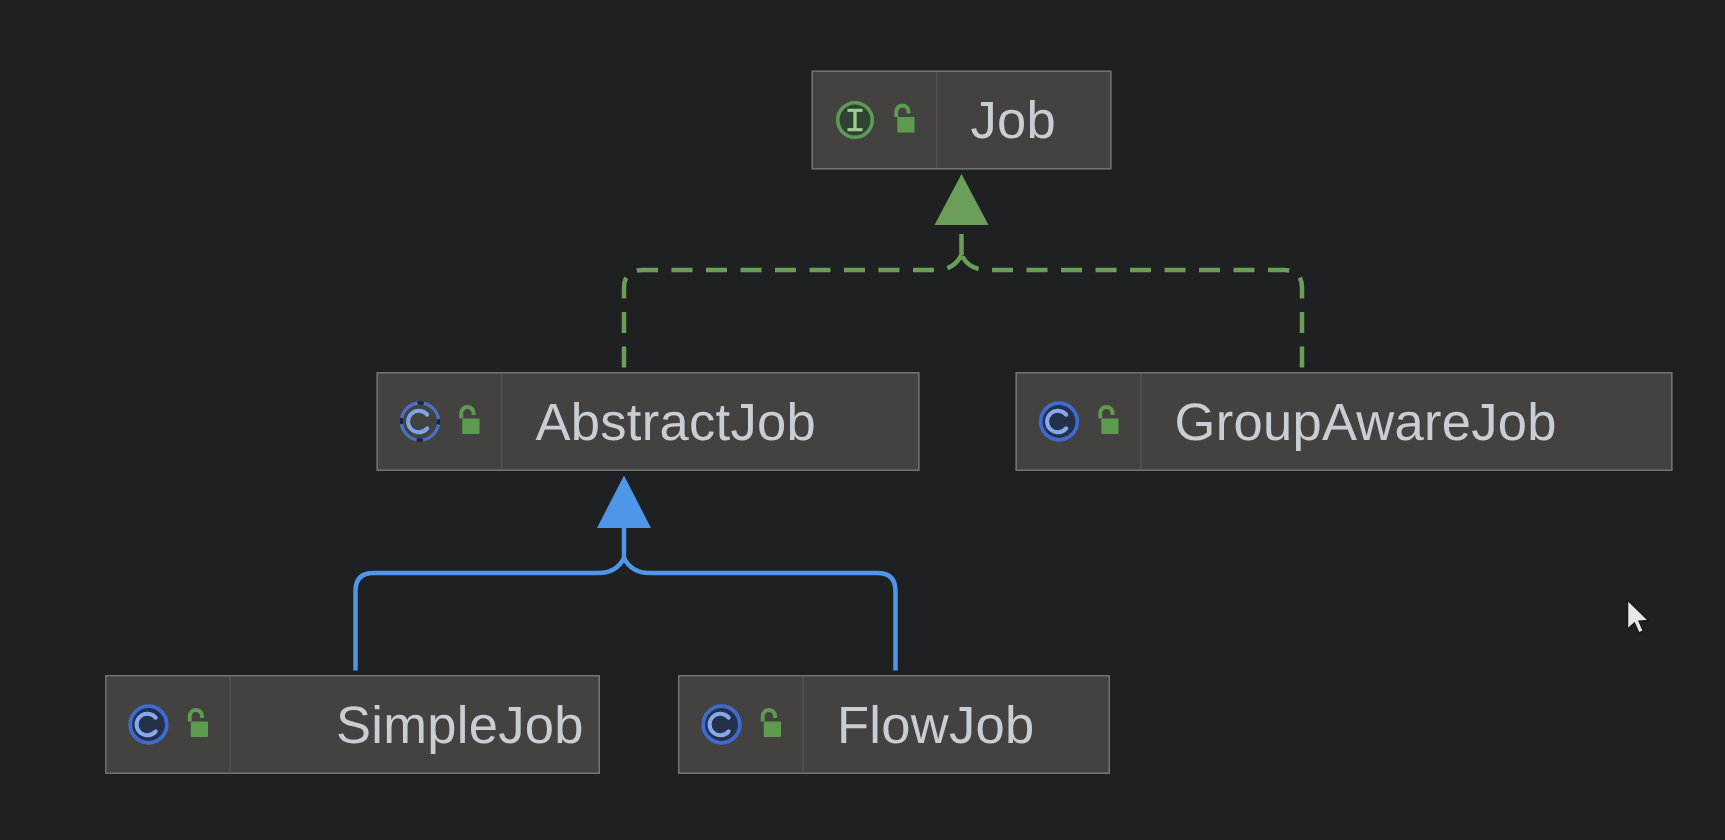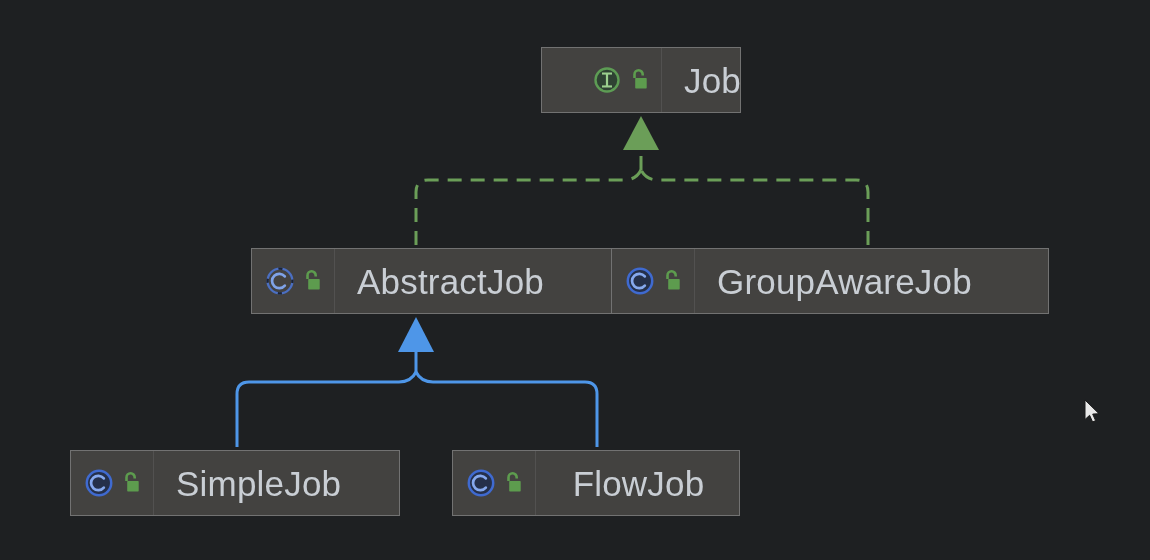--- a/index.html
+++ b/index.html
@@ -75,21 +75,21 @@
       <path d="M 237 447 L 237 394 Q 237 382 249 382 L 399 382 Q 411 382 416 372" fill="none" stroke="#4e96e8" stroke-width="3" stroke-linecap="butt"></path>
 
       <path d="M 597 447 L 597 394 Q 597 382 585 382 L 433 382 Q 421 382 416 372" fill="none" stroke="#4e96e8" stroke-width="3" stroke-linecap="butt"></path>
 
       <path d="M 416 372 L 416 348" fill="none" stroke="#4e96e8" stroke-width="3"></path>
 
       <polygon points="416,317 434,352 398,352" fill="#4e96e8"></polygon>
     </g>
   </svg>
 
-  <div class="node" style="left:541px; top:47px; width:200px;padding-left:37px;">
+  <div class="node" style="left:541px; top:47px; width:200px;">
     <div class="node-icons">
       <svg class="type-icon" width="32" height="32" viewBox="0 0 32 32">
         <circle cx="16" cy="16" r="11.5" fill="#2f4233" stroke="#5d9c54" stroke-width="2.4"></circle>
         <rect x="11" y="8.5" width="10" height="2.1" fill="#9bcf8e"></rect>
         <rect x="14.9" y="9" width="2.2" height="13.5" fill="#9bcf8e"></rect>
         <rect x="11" y="21.4" width="10" height="2.1" fill="#9bcf8e"></rect>
       </svg>
       <svg class="vis-icon" width="22" height="24" viewBox="0 0 22 24">
         <path d="M5.5 10 V6.4 A4.1 4.1 0 0 1 13.7 6.4 V7.6" fill="none" stroke="#5d9c4e" stroke-width="2.6" stroke-linecap="butt"></path>
         <rect x="6.2" y="10" width="11.5" height="10.4" rx="0.7" fill="#5d9c4e"></rect>
@@ -111,49 +111,49 @@
         <path d="M20.8 11.4 A7.2 7.2 0 1 0 20.8 20.6" fill="none" stroke="#7fa3e8" stroke-width="2.7" stroke-linecap="round"></path>
       </svg>
       <svg class="vis-icon" width="22" height="24" viewBox="0 0 22 24">
         <path d="M5.5 10 V6.4 A4.1 4.1 0 0 1 13.7 6.4 V7.6" fill="none" stroke="#5d9c4e" stroke-width="2.6" stroke-linecap="butt"></path>
         <rect x="6.2" y="10" width="11.5" height="10.4" rx="0.7" fill="#5d9c4e"></rect>
       </svg>
     </div>
     <div class="node-label">AbstractJob</div>
   </div>
 
-  <div class="node" style="left:611px; top:248px; width:438px;">
+  <div class="node" style="left:677px; top:248px; width:438px;">
     <div class="node-icons">
       <svg class="type-icon" width="32" height="32" viewBox="0 0 32 32">
         <circle cx="16" cy="16" r="12.2" fill="#25304a" stroke="#3f6ad0" stroke-width="2.5"></circle>
         <path d="M20.8 11.4 A7.2 7.2 0 1 0 20.8 20.6" fill="none" stroke="#86a9ee" stroke-width="2.7" stroke-linecap="round"></path>
       </svg>
       <svg class="vis-icon" width="22" height="24" viewBox="0 0 22 24">
         <path d="M5.5 10 V6.4 A4.1 4.1 0 0 1 13.7 6.4 V7.6" fill="none" stroke="#5d9c4e" stroke-width="2.6" stroke-linecap="butt"></path>
         <rect x="6.2" y="10" width="11.5" height="10.4" rx="0.7" fill="#5d9c4e"></rect>
       </svg>
     </div>
     <div class="node-label">GroupAwareJob</div>
   </div>
 
-  <div class="node" style="left:70px; top:450px; width:330px;">
+  <div class="node" style="left:70px; top:450px; width:330px;gap:48px;">
     <div class="node-icons">
       <svg class="type-icon" width="32" height="32" viewBox="0 0 32 32">
         <circle cx="16" cy="16" r="12.2" fill="#25304a" stroke="#3f6ad0" stroke-width="2.5"></circle>
         <path d="M20.8 11.4 A7.2 7.2 0 1 0 20.8 20.6" fill="none" stroke="#86a9ee" stroke-width="2.7" stroke-linecap="round"></path>
       </svg>
       <svg class="vis-icon" width="22" height="24" viewBox="0 0 22 24">
         <path d="M5.5 10 V6.4 A4.1 4.1 0 0 1 13.7 6.4 V7.6" fill="none" stroke="#5d9c4e" stroke-width="2.6" stroke-linecap="butt"></path>
         <rect x="6.2" y="10" width="11.5" height="10.4" rx="0.7" fill="#5d9c4e"></rect>
       </svg>
     </div>
     <div class="node-label">SimpleJob</div>
   </div>
 
-  <div class="node" style="left:452px; top:450px; width:288px;text-align:center;">
+  <div class="node" style="left:452px; top:450px; width:288px;">
     <div class="node-icons">
       <svg class="type-icon" width="32" height="32" viewBox="0 0 32 32">
         <circle cx="16" cy="16" r="12.2" fill="#25304a" stroke="#3f6ad0" stroke-width="2.5"></circle>
         <path d="M20.8 11.4 A7.2 7.2 0 1 0 20.8 20.6" fill="none" stroke="#86a9ee" stroke-width="2.7" stroke-linecap="round"></path>
       </svg>
       <svg class="vis-icon" width="22" height="24" viewBox="0 0 22 24">
         <path d="M5.5 10 V6.4 A4.1 4.1 0 0 1 13.7 6.4 V7.6" fill="none" stroke="#5d9c4e" stroke-width="2.6" stroke-linecap="butt"></path>
         <rect x="6.2" y="10" width="11.5" height="10.4" rx="0.7" fill="#5d9c4e"></rect>
       </svg>
     </div>

